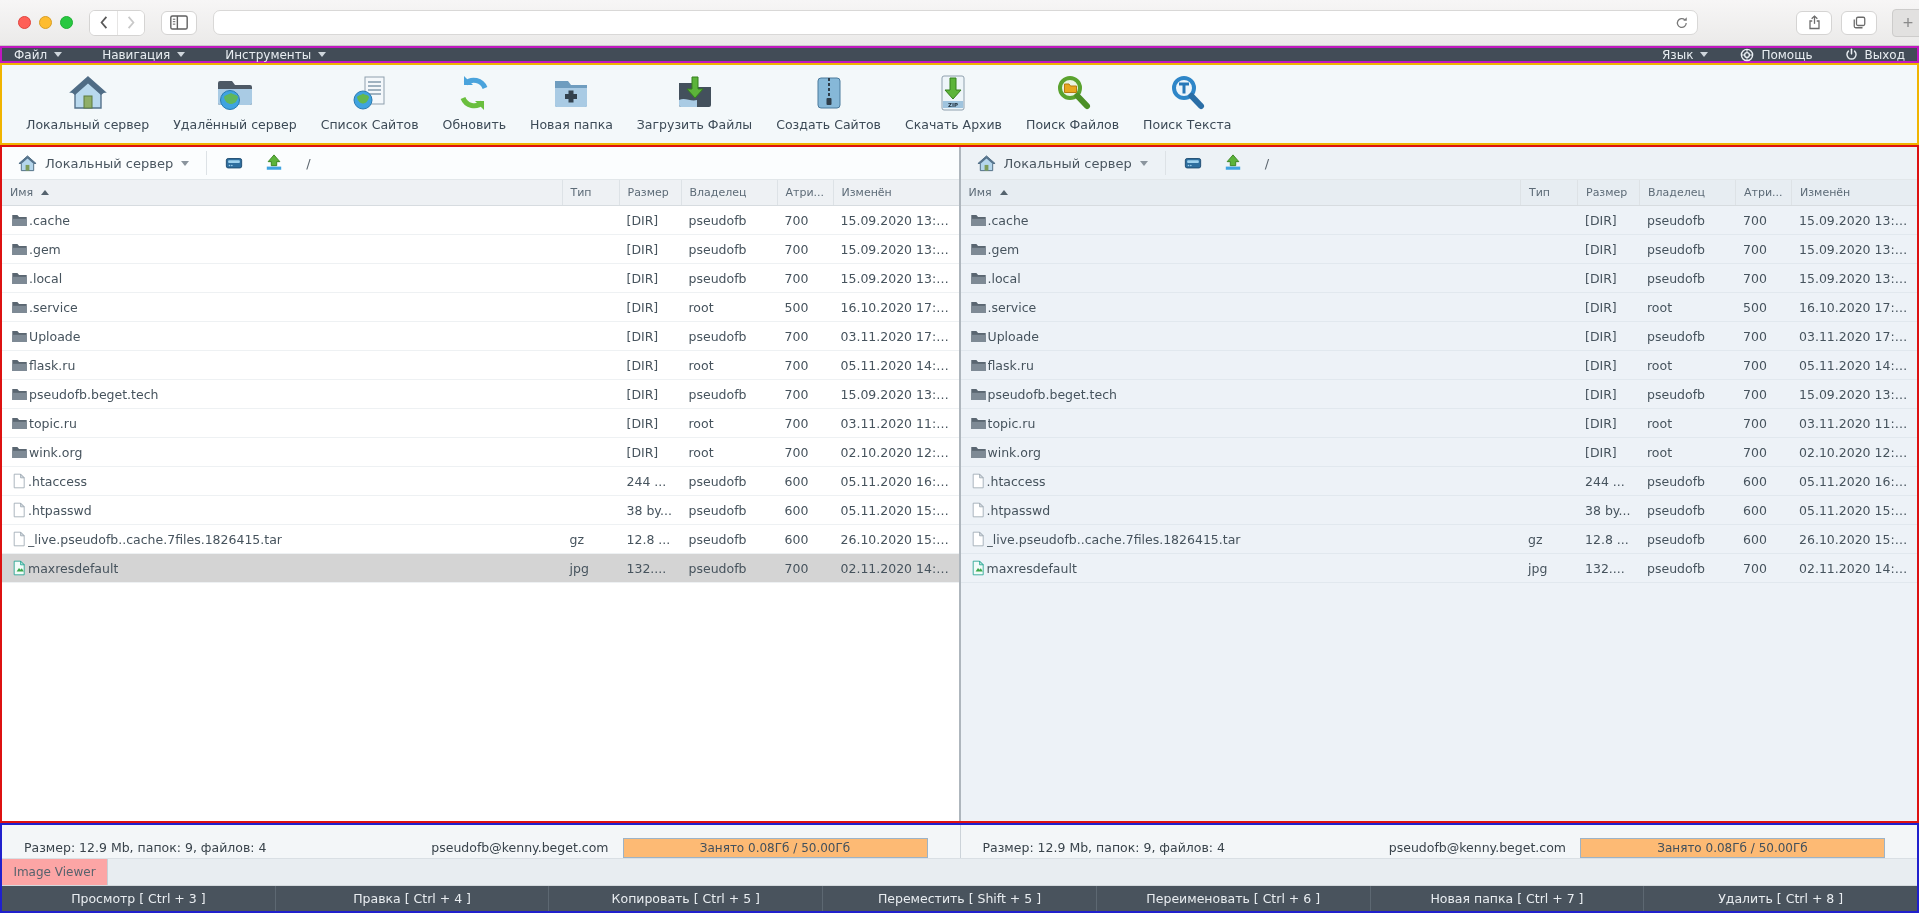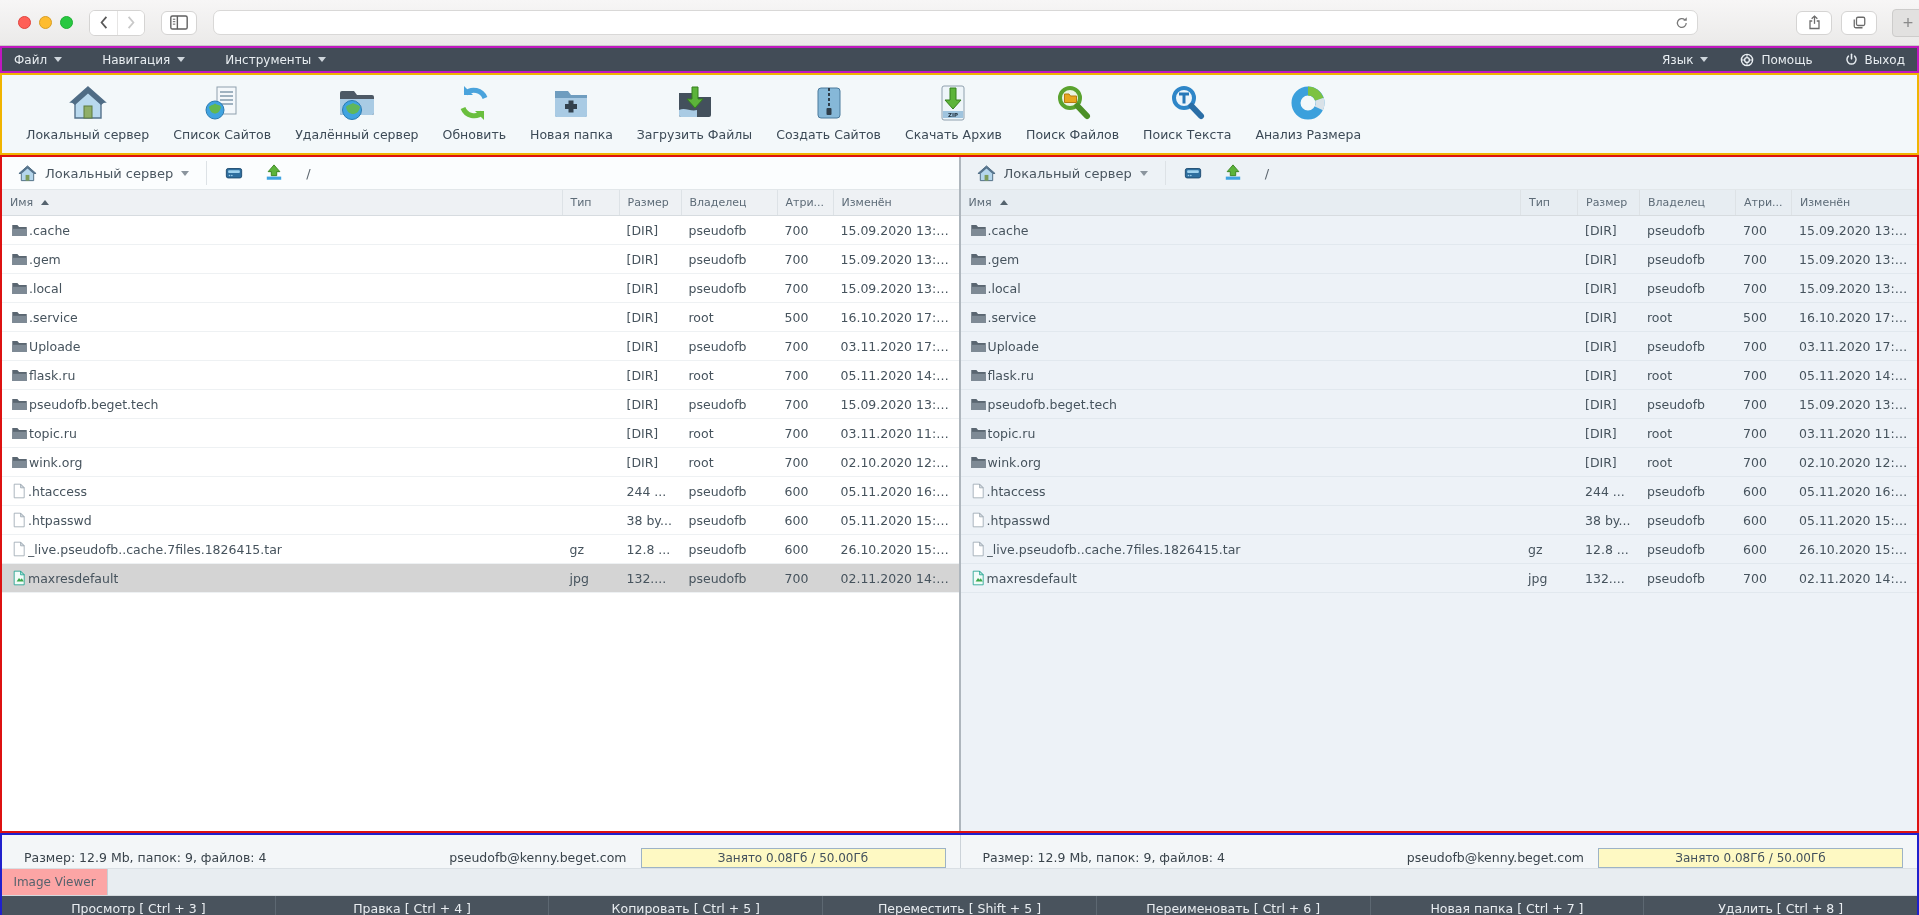--- a/index.html
+++ b/index.html
@@ -17,21 +17,21 @@
   .navgroup{display:flex;border:1px solid #d5d4d3;border-radius:6px;overflow:hidden;margin-right:16px;background:#fff}
   .nav-btn{width:27px;height:24px;background:#fff;border:none;display:flex;align-items:center;justify-content:center;cursor:pointer}
   .nav-btn + .nav-btn{border-left:1px solid #e6e5e4}
   .chrome-btn{width:36px;height:24px;background:#fff;border:1px solid #d5d4d3;border-radius:6px;display:flex;align-items:center;justify-content:center;margin-right:16px;cursor:pointer}
   .urlbar{flex:1;height:25px;background:#fff;border:1px solid #d9d8d7;border-radius:7px;display:flex;align-items:center;padding:0 8px;margin-right:98px}
   .urlbar input{flex:1;border:none;outline:none;font-size:12px;color:#333;background:transparent}
   .chrome-right{display:flex;gap:9px;align-items:center;margin-right:32px}
   .newtab-btn{position:absolute;right:-5px;top:9px;width:32px;height:28px;background:#e2e1e0;border:1px solid #cdcccb;border-radius:4px;display:flex;align-items:center;justify-content:center;font-size:18px;color:#8a8a8a;cursor:pointer}
 
   
-  .menubar{height:27px;background:#424c57;border:2px solid #c018c0;display:flex;justify-content:space-between;padding:0 12px;font-size:12px;color:#e8edf1}
+  .menubar{height:17px;background:#424c57;border:2px solid #c018c0;display:flex;justify-content:space-between;padding:0 12px;font-size:12px;color:#e8edf1}
   .menubar-left,.menubar-right{display:flex;align-items:center;height:100%}
   .mitem{display:flex;align-items:center;gap:7px;margin-right:40px;cursor:pointer;white-space:nowrap}
   .menubar-right .mitem{margin:0 0 0 32px}
   .caret{width:0;height:0;border-left:4.5px solid transparent;border-right:4.5px solid transparent;border-top:5px solid #8a949d;display:inline-block}
   .mcaret{border-top-color:#cfd6dc}
 
   
   .toolbar{height:82px;background:#f3f8fa;border:2px solid #f0b400;display:flex;align-items:flex-start;padding:5px 4px 0 12px}
   .tb-item{display:flex;flex-direction:column;align-items:center;padding:0 12px;cursor:pointer}
   .tb-item .icon{height:46px}
@@ -69,21 +69,21 @@
   .fname{overflow:hidden;text-overflow:ellipsis}
 
   
   .footer{height:90px;border:2px solid #2020cc;display:flex;flex-direction:column;background:#f3f6f8}
   .statusbar{height:34px;display:flex;border-bottom:1px solid #d9dfe4;flex:0 0 auto}
   .shalf{width:50%;display:flex;align-items:center;padding:12px 8px 0 22px;font-size:12.5px;color:#39434b;min-width:0}
   .shalf + .shalf{border-left:1px solid #ccd3d9}
   .sspacer{flex:1}
   .saccount{margin-right:14px;white-space:nowrap}
   .ssummary{white-space:nowrap}
-  .squota{width:305px;height:20px;border:1px solid #9db3c6;background:#fef9c3;display:flex;align-items:center;justify-content:center;font-size:12px;color:#42505c;margin-right:6px;flex:0 0 auto}
+  .squota{width:305px;height:20px;border:1px solid #9db3c6;background:#fdba74;display:flex;align-items:center;justify-content:center;font-size:12px;color:#42505c;margin-right:24px;flex:0 0 auto}
   .tabrow{height:27px;background:#e8edf1;display:flex;border-bottom:1px solid #d4dade;flex:0 0 auto}
   .tab{width:106px;background:#fca5a5;border-right:1px solid #c8cfd5;display:flex;align-items:center;justify-content:center;font-size:12px;color:#57636d;cursor:pointer}
   .fnbar{flex:1;background:#49535d;display:flex}
   .fnbtn{flex:1;display:flex;align-items:center;justify-content:center;font-size:12.5px;color:#e9edf1;cursor:pointer;white-space:nowrap}
   .fnbtn + .fnbtn{border-left:1px solid #5d6872}
 </style>
 </head>
 <body>
 
 <div>
@@ -203,47 +203,47 @@
             <path d="M20 4 L37 19 L33 19 L33 35 L7 35 L7 19 L3 19 Z" fill="#b9d9ee" stroke="#54718a" stroke-width="1.4"></path>
             <path d="M20 4 L37 19 L33 22 L20 10.5 L7 22 L3 19 Z" fill="#4f6c85"></path>
             <rect x="16" y="23" width="8" height="12" fill="#8fae68" stroke="#5d7a3f"></rect>
           </svg>
         </span>
         <span class="tlabel">Локальный сервер</span>
       </div>
       <div class="tb-item">
         <span class="icon">
           <svg viewBox="0 0 40 40" width="40" height="40">
+            <path d="M5 8h12l3 4h15a2 2 0 0 1 2 2v16a2 2 0 0 1-2 2H5a2 2 0 0 1-2-2V10a2 2 0 0 1 2-2z" fill="#4d5965"></path>
+            <path d="M3 16h34v14a2 2 0 0 1-2 2H5a2 2 0 0 1-2-2z" fill="#a9cbe4"></path>
+            <circle cx="15" cy="27" r="9.5" fill="#3fa3e0" stroke="#2a7ab0"></circle>
+            <path d="M9 24c2-3 5-2 7-4 2 2 6 1 7 4-1 5-4 7-7 7s-6-2-7-7z" fill="#63b84f" opacity="0.92"></path>
+          </svg>
+        </span>
+        <span class="tlabel">Удалённый сервер</span>
+      </div>
+      <div class="tb-item">
+        <span class="icon">
+          <svg viewBox="0 0 40 40" width="40" height="40">
             <rect x="15" y="4" width="19" height="27" fill="#f4f8fb" stroke="#8fa0ad"></rect>
             <g stroke="#9fb2c0" stroke-width="2">
               <line x1="18" y1="9" x2="31" y2="9"></line>
               <line x1="18" y1="13" x2="31" y2="13"></line>
               <line x1="18" y1="17" x2="31" y2="17"></line>
               <line x1="18" y1="21" x2="31" y2="21"></line>
             </g>
             <circle cx="13" cy="27" r="9" fill="#3fa3e0" stroke="#2a7ab0"></circle>
             <path d="M7 24c2-2.5 4.5-1.5 6-3.5 1.8 1.8 5 .8 6 3.5-1 4.5-3.5 6.5-6 6.5s-5-2-6-6.5z" fill="#63b84f"></path>
           </svg>
         </span>
         <span class="tlabel">Список Сайтов</span>
       </div>
       <div class="tb-item">
         <span class="icon">
           <svg viewBox="0 0 40 40" width="40" height="40">
-            <path d="M5 8h12l3 4h15a2 2 0 0 1 2 2v16a2 2 0 0 1-2 2H5a2 2 0 0 1-2-2V10a2 2 0 0 1 2-2z" fill="#4d5965"></path>
-            <path d="M3 16h34v14a2 2 0 0 1-2 2H5a2 2 0 0 1-2-2z" fill="#a9cbe4"></path>
-            <circle cx="15" cy="27" r="9.5" fill="#3fa3e0" stroke="#2a7ab0"></circle>
-            <path d="M9 24c2-3 5-2 7-4 2 2 6 1 7 4-1 5-4 7-7 7s-6-2-7-7z" fill="#63b84f" opacity="0.92"></path>
-          </svg>
-        </span>
-        <span class="tlabel">Удалённый сервер</span>
-      </div>
-      <div class="tb-item">
-        <span class="icon">
-          <svg viewBox="0 0 40 40" width="40" height="40">
             <path d="M31 15a12 12 0 0 0-19.5-4.5" fill="none" stroke="#4aa3dc" stroke-width="5"></path>
             <path d="M10 3v9h9z" fill="#4aa3dc"></path>
             <path d="M9 25a12 12 0 0 0 19.5 4.5" fill="none" stroke="#6abf3e" stroke-width="5"></path>
             <path d="M30 37v-9h-9z" fill="#6abf3e"></path>
           </svg>
         </span>
         <span class="tlabel">Обновить</span>
       </div>
       <div class="tb-item">
         <span class="icon">
@@ -298,30 +298,20 @@
       </div>
       <div class="tb-item">
         <span class="icon">
           <svg viewBox="0 0 40 40" width="40" height="40">
             <circle cx="17" cy="15" r="10" fill="#eef5fa" stroke="#2e86c8" stroke-width="4"></circle>
             <path d="M12 11h10M17 11v9.5" stroke="#2878b8" stroke-width="3" fill="none"></path>
             <line x1="24.5" y1="23" x2="34" y2="33" stroke="#2a6ea6" stroke-width="6" stroke-linecap="round"></line>
           </svg>
         </span>
         <span class="tlabel">Поиск Текста</span>
-      </div>
-      <div class="tb-item">
-        <span class="icon">
-          <svg viewBox="0 0 40 40" width="40" height="40">
-            <circle cx="20" cy="20" r="12" fill="none" stroke="#3ba0dc" stroke-width="9"></circle>
-            <path d="M20 8a12 12 0 0 1 11.4 8.3" fill="none" stroke="#7cc242" stroke-width="9"></path>
-            <path d="M31.4 16.3a12 12 0 0 1-.5 9" fill="none" stroke="#d9e2e8" stroke-width="9"></path>
-          </svg>
-        </span>
-        <span class="tlabel">Анализ Размера</span>
       </div>
     </div>
 
   <div class="panels" id="panels">
       <div class="panel left">
       <div class="ptoolbar">
         <div class="server-select">
             <span class="icon">
               <svg viewBox="0 0 20 20" width="19" height="19">
                 <path d="M10 2 L19 10 H16.5 V17.5 H3.5 V10 H1 Z" fill="#b5d6ec" stroke="#4e6b82"></path>

